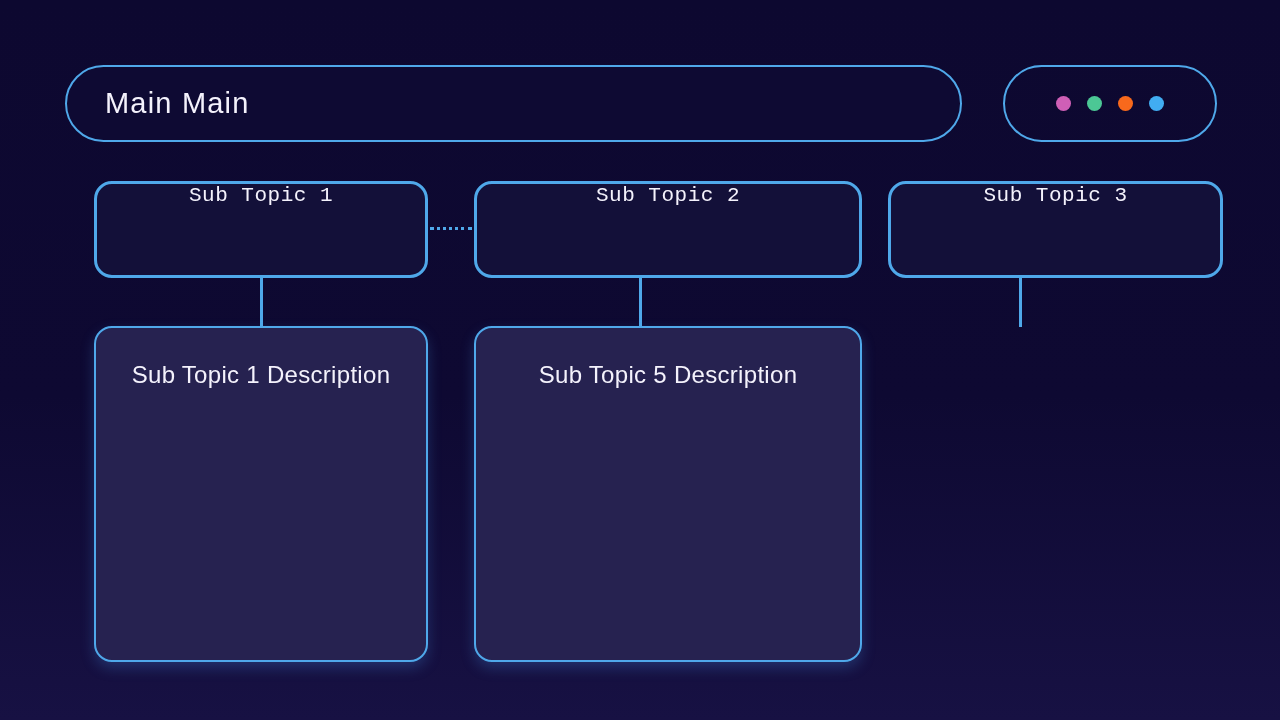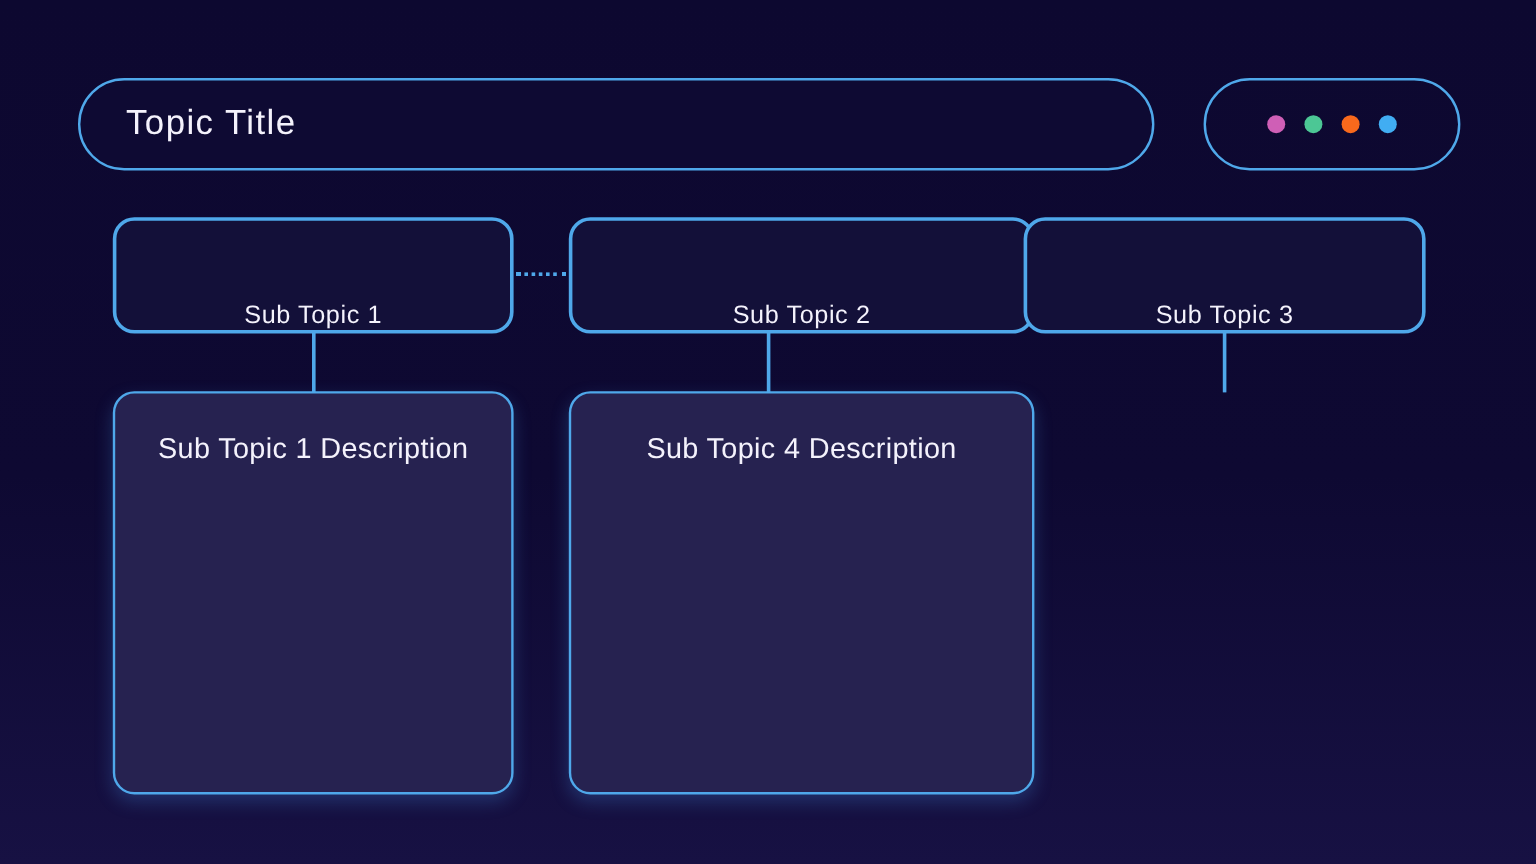--- a/index.html
+++ b/index.html
@@ -31,53 +31,53 @@
     border-radius:39px;
     display:flex;align-items:center;justify-content:center;gap:16px;
   }
   .dot{width:15px;height:15px;border-radius:50%;}
   .topic-box{
     position:absolute;top:181px;height:97px;
     box-sizing:border-box;
     border:3px solid var(--accent);
     border-radius:18px;
     background:#131039;
-    display:flex;align-items:flex-end;justify-content:center;
+    display:flex;align-items:flex-start;justify-content:center;font-family:Liberation Mono, monospace;
   }
   .topic-text{font-size:21px;color:var(--text);letter-spacing:0.5px;}
   .vline{position:absolute;top:277px;width:3px;height:50px;background:var(--accent);}
   .hdots{position:absolute;top:227px;height:0;border-top:3px dotted var(--accent);}
   .desc-box{
     position:absolute;top:326px;height:336px;
     box-sizing:border-box;
     border:2.5px solid var(--accent);
     border-radius:18px;
     background:#262250;
     display:flex;justify-content:center;align-items:flex-start;
     padding-top:33px;
     box-shadow:0 6px 14px rgba(70,150,235,0.25);
   }
   .desc-text{font-size:24px;color:var(--text);letter-spacing:0.3px;}
   
   .col0-x{left:94px;width:334px;}
   .col1-x{left:474px;width:388px;}
-  .col2-x{left:853px;width:335px;}
+  .col2-x{left:888px;width:335px;}
   .vline0{left:260px;}
   .vline1{left:639px;}
   .vline2{left:1019px;}
   .hdots0{left:430px;width:42px;}
   .hdots1{left:809px;width:42px;}
 </style>
 </head>
 <body>
 
 <div class="canvas" style="--accent: #4fa8ea;">
 
   <div class="title-box">
-    <span class="title-text">Topic Title</span>
+    <span class="title-text">Main Main</span>
   </div>
 
   <div class="dots-pill">
     <span class="dot" style="background-color: rgb(207, 95, 182);"></span>
     <span class="dot" style="background-color: rgb(76, 199, 149);"></span>
     <span class="dot" style="background-color: rgb(248, 105, 28);"></span>
     <span class="dot" style="background-color: rgb(65, 173, 242);"></span>
   </div>
 
   <div class="hdots hdots0"></div>
@@ -91,20 +91,20 @@
     <span class="topic-text">Sub Topic 1</span>
   </div>
   <div class="desc-box col0-x">
     <span class="desc-text">Sub Topic 1 Description</span>
   </div>
 
   <div class="topic-box col1-x">
     <span class="topic-text">Sub Topic 2</span>
   </div>
   <div class="desc-box col1-x">
-    <span class="desc-text">Sub Topic 4 Description</span>
+    <span class="desc-text">Sub Topic 5 Description</span>
   </div>
 
   <div class="topic-box col2-x">
     <span class="topic-text">Sub Topic 3</span>
   </div>
 
 </div>
 
 </body></html>

